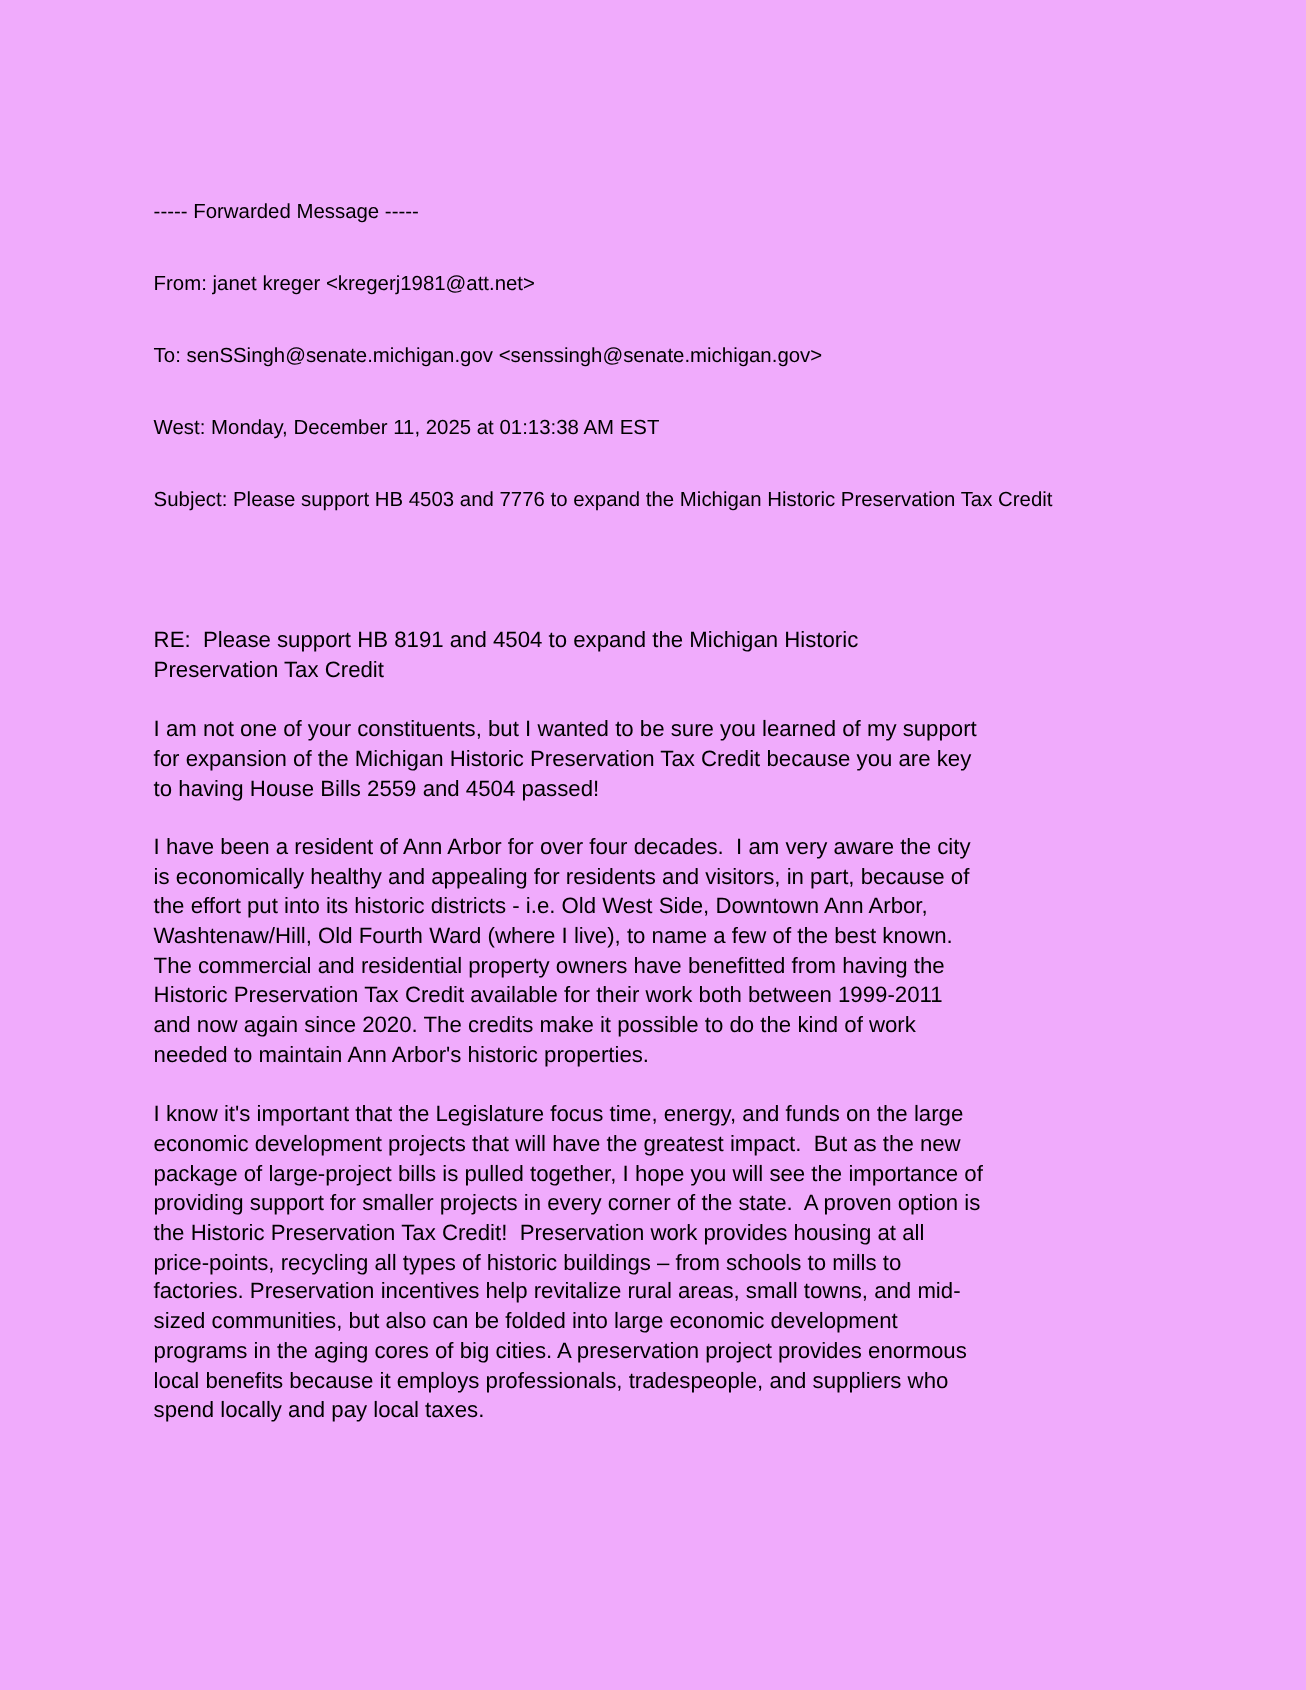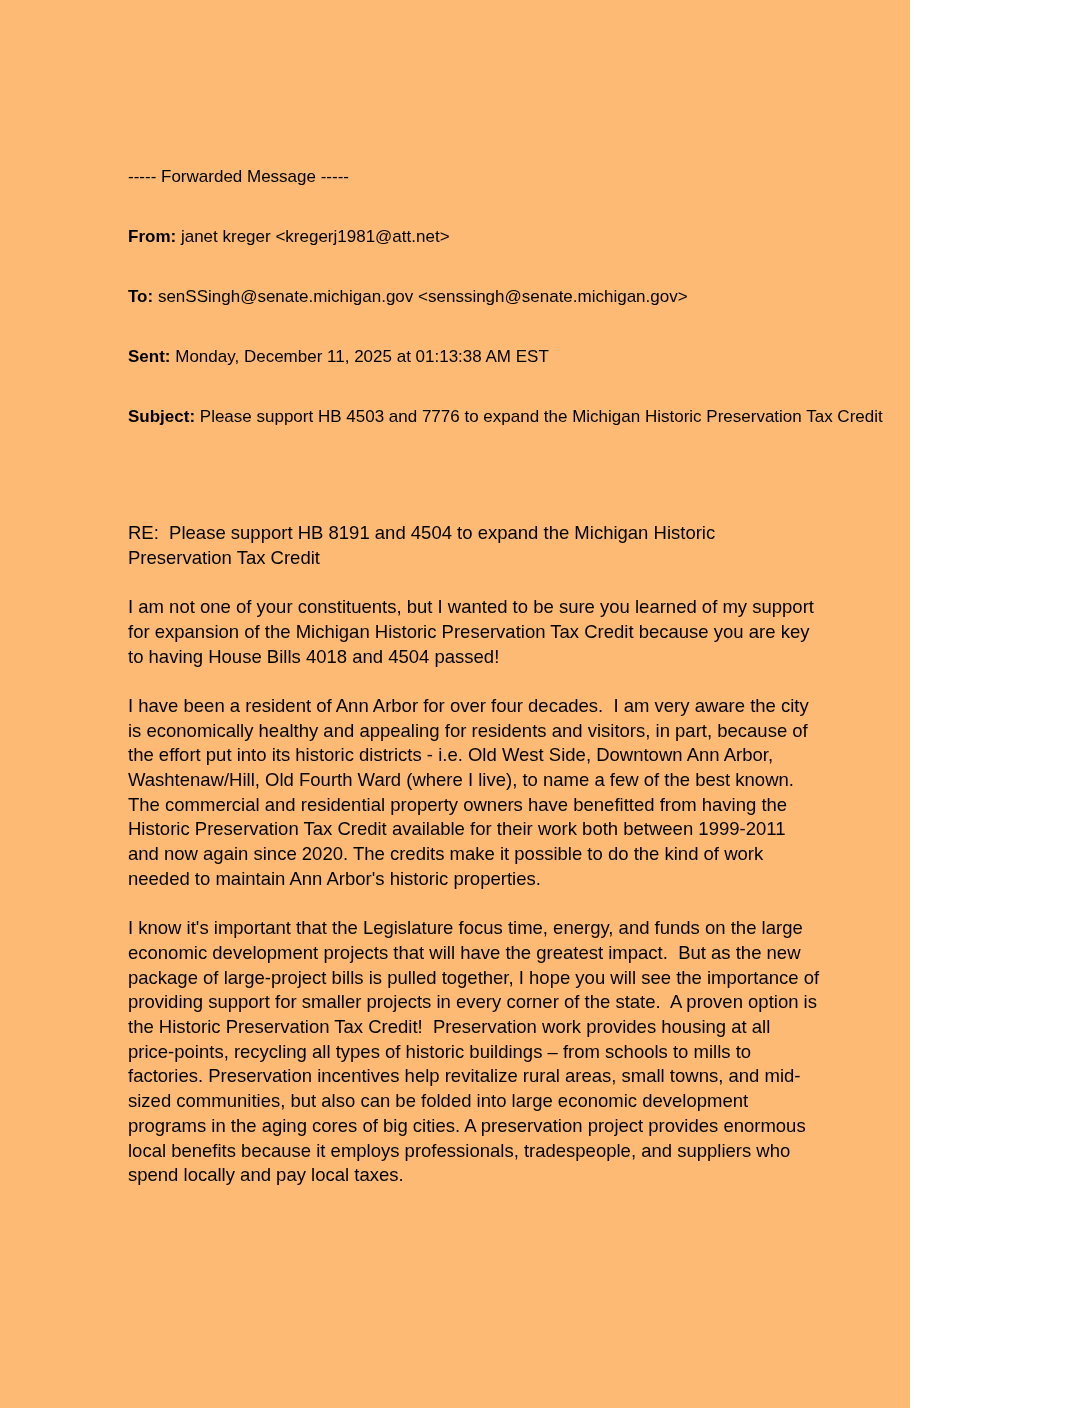--- a/index.html
+++ b/index.html
@@ -2,74 +2,74 @@
 <html><head>
 <meta charset="utf-8">
 <style>
   html, body {
     margin: 0;
     padding: 0;
     background: #ffffff;
   }
   .page {
     position: relative;
-    width: 910px;
+    width: 1088px;
     height: 1408px;
-    background: #fdba74;
+    background: #f0abfc;
     color: #000000;
     overflow: hidden;
     font-family: "Liberation Sans", "DejaVu Sans", sans-serif;
   }
   .content {
     position: absolute;
     left: 128px;
     top: 127px;
     width: 900px;
   }
   .email-header {
     font-size: 17px;
     line-height: 20px;
     margin: 0 0 54px 0;
     white-space: pre-wrap;
   }
   .email-header .hline {
     margin: 0;
   }
   .email-header .hlabel {
-    font-weight: bold;
+    font-weight: normal;
   }
   .letter {
     font-size: 18.5px;
     line-height: 24.7px;
   }
   .letter .section {
     white-space: pre-wrap;
     margin: 0 0 24.7px 0;
   }
 </style>
 </head>
 <body>
 
 <div class="page">
   <div class="content">
 
     <div class="email-header">
       <div class="hline">----- Forwarded Message -----</div>
       <div class="hline"><span class="hlabel">From:</span> <span>janet kreger &lt;kregerj1981@att.net&gt;</span></div>
       <div class="hline"><span class="hlabel">To:</span> <span>senSSingh@senate.michigan.gov &lt;senssingh@senate.michigan.gov&gt;</span></div>
-      <div class="hline"><span class="hlabel">Sent:</span> <span>Monday, December 11, 2025 at 01:13:38 AM EST</span></div>
+      <div class="hline"><span class="hlabel">West:</span> <span>Monday, December 11, 2025 at 01:13:38 AM EST</span></div>
       <div class="hline"><span class="hlabel">Subject:</span> <span>Please support HB 4503 and 7776 to expand the Michigan Historic Preservation Tax Credit</span></div>
     </div>
 
     <div class="letter">
       <div class="section">RE:  Please support HB 8191 and 4504 to expand the Michigan Historic
 Preservation Tax Credit</div>
       <div class="section">I am not one of your constituents, but I wanted to be sure you learned of my support
 for expansion of the Michigan Historic Preservation Tax Credit because you are key
-to having House Bills 4018 and 4504 passed!</div>
+to having House Bills 2559 and 4504 passed!</div>
       <div class="section">I have been a resident of Ann Arbor for over four decades.  I am very aware the city
 is economically healthy and appealing for residents and visitors, in part, because of
 the effort put into its historic districts - i.e. Old West Side, Downtown Ann Arbor,
 Washtenaw/Hill, Old Fourth Ward (where I live), to name a few of the best known.
 The commercial and residential property owners have benefitted from having the
 Historic Preservation Tax Credit available for their work both between 1999-2011
 and now again since 2020. The credits make it possible to do the kind of work
 needed to maintain Ann Arbor's historic properties.</div>
       <div class="section">I know it's important that the Legislature focus time, energy, and funds on the large
 economic development projects that will have the greatest impact.  But as the new

